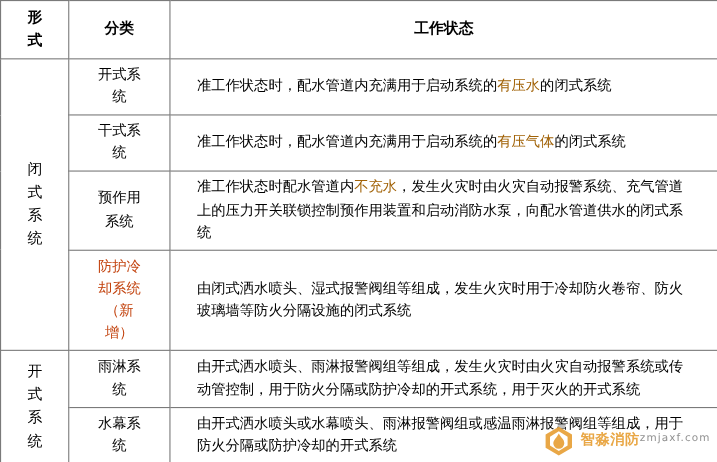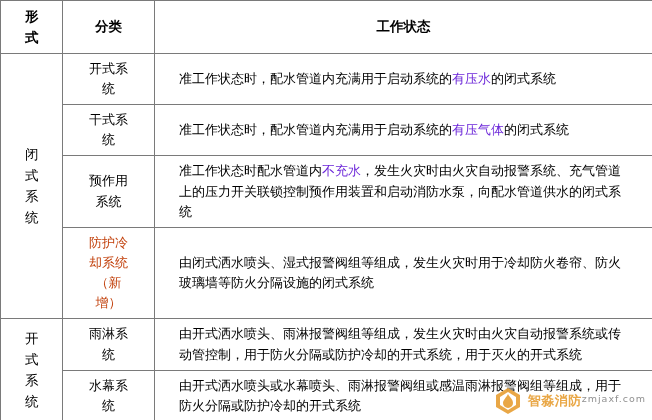--- a/index.html
+++ b/index.html
@@ -46,21 +46,21 @@
   }
   td.cell-form {
     font-size: 13.5px;
     text-align: center;
   }
   td.cell-stat {
     text-align: left;
     font-size: 13px;
   }
   .red {
-    color: #6d28d9;
+    color: #a16207;
   }
   .cat-red {
     color: #c2410c;
   }
   .wm {
     position: absolute;
     right: 6px;
     bottom: 4px;
     display: flex;
     align-items: center;

